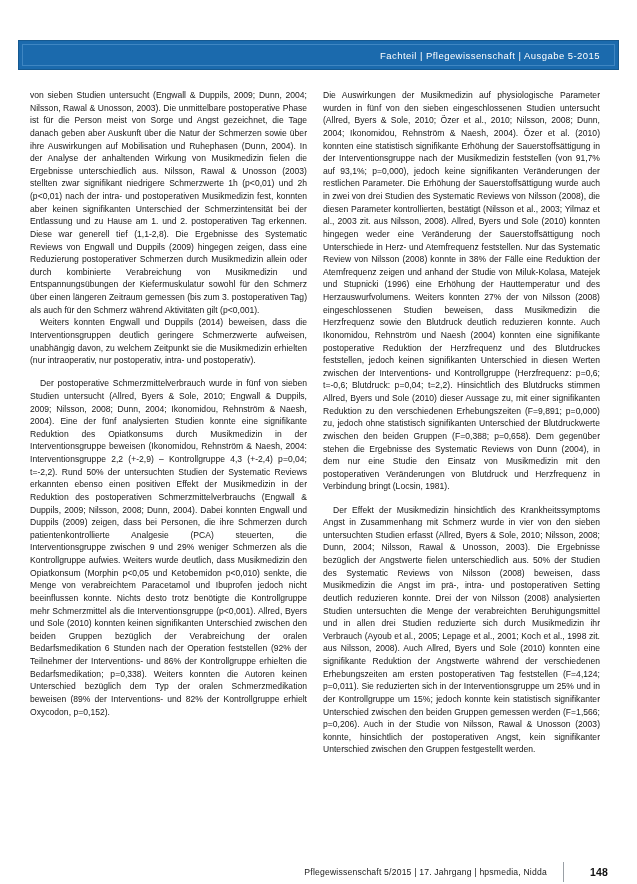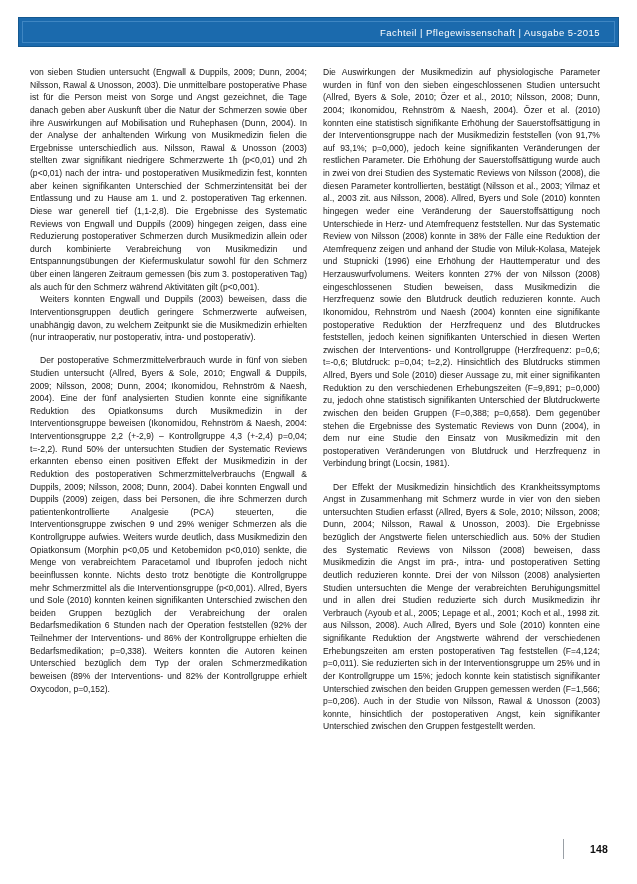--- a/index.html
+++ b/index.html
@@ -14,20 +14,21 @@
     position: relative;
     font-family: "Liberation Sans", sans-serif;
     color: #111111;
     overflow: hidden;
   }
 
   .page {
     position: absolute;
     inset: 0;
     background: #ffffff;
+    margin-top: 23px;
   }
 
   
   .header-bar {
     position: absolute;
     left: 18px;
     top: 17px;
     width: 601px;
     height: 30px;
     background: #1b6aad;
@@ -116,29 +117,30 @@
 <div class="page">
 
   <div class="header-bar">
     <span class="header-text">Fachteil | Pflegewissenschaft | Ausgabe 5-2015</span>
   </div>
 
   <div class="content">
 
     <div class="column">
       <p class="para no-indent">von sieben Studien untersucht (Engwall &amp; Duppils, 2009; Dunn, 2004; Nilsson, Rawal &amp; Unosson, 2003). Die unmittelbare postoperative Phase ist für die Person meist von Sorge und Angst gezeichnet, die Tage danach geben aber Auskunft über die Natur der Schmerzen sowie über ihre Auswirkungen auf Mobilisation und Ruhephasen (Dunn, 2004). In der Analyse der anhaltenden Wirkung von Musikmedizin fielen die Ergebnisse unterschiedlich aus. Nilsson, Rawal &amp; Unosson (2003) stellten zwar signifikant niedrigere Schmerzwerte 1h (p&lt;0,01) und 2h (p&lt;0,01) nach der intra- und postoperativen Musikmedizin fest, konnten aber keinen signifikanten Unterschied der Schmerzintensität bei der Entlassung und zu Hause am 1. und 2. postoperativen Tag erkennen. Diese war generell tief (1,1-2,8). Die Ergebnisse des Systematic Reviews von Engwall und Duppils (2009) hingegen zeigen, dass eine Reduzierung postoperativer Schmerzen durch Musikmedizin allein oder durch kombinierte Verabreichung von Musikmedizin und Entspannungsübungen der Kiefermuskulatur sowohl für den Schmerz über einen längeren Zeitraum gemessen (bis zum 3. postoperativen Tag) als auch für den Schmerz während Aktivitäten gilt (p&lt;0,001).</p>
-      <p class="para">Weiters konnten Engwall und Duppils (2003) beweisen, dass die Interventionsgruppen deutlich geringere Schmerzwerte aufweisen, unabhängig davon, zu welchem Zeitpunkt sie die Musikmedizin erhielten (nur intraoperativ, nur postoperativ, intra- und postoperativ).</p>
+      <p class="para">Weiters konnten Engwall und Duppils (2014) beweisen, dass die Interventionsgruppen deutlich geringere Schmerzwerte aufweisen, unabhängig davon, zu welchem Zeitpunkt sie die Musikmedizin erhielten (nur intraoperativ, nur postoperativ, intra- und postoperativ).</p>
       <p class="para gap-before">Der postoperative Schmerzmittelverbrauch wurde in fünf von sieben Studien untersucht (Allred, Byers &amp; Sole, 2010; Engwall &amp; Duppils, 2009; Nilsson, 2008; Dunn, 2004; Ikonomidou, Rehnström &amp; Naesh, 2004). Eine der fünf analysierten Studien konnte eine signifikante Reduktion des Opiatkonsums durch Musikmedizin in der Interventionsgruppe beweisen (Ikonomidou, Rehnström &amp; Naesh, 2004: Interventionsgruppe 2,2 (+-2,9) – Kontrollgruppe 4,3 (+-2,4) p=0,04; t=-2,2). Rund 50% der untersuchten Studien der Systematic Reviews erkannten ebenso einen positiven Effekt der Musikmedizin in der Reduktion des postoperativen Schmerzmittelverbrauchs (Engwall &amp; Duppils, 2009; Nilsson, 2008; Dunn, 2004). Dabei konnten Engwall und Duppils (2009) zeigen, dass bei Personen, die ihre Schmerzen durch patientenkontrollierte Analgesie (PCA) steuerten, die Interventionsgruppe zwischen 9 und 29% weniger Schmerzen als die Kontrollgruppe aufwies. Weiters wurde deutlich, dass Musikmedizin den Opiatkonsum (Morphin p&lt;0,05 und Ketobemidon p&lt;0,010) senkte, die Menge von verabreichtem Paracetamol und Ibuprofen jedoch nicht beeinflussen konnte. Nichts desto trotz benötigte die Kontrollgruppe mehr Schmerzmittel als die Interventionsgruppe (p&lt;0,001). Allred, Byers und Sole (2010) konnten keinen signifikanten Unterschied zwischen den beiden Gruppen bezüglich der Verabreichung der oralen Bedarfsmedikation 6 Stunden nach der Operation feststellen (92% der Teilnehmer der Interventions- und 86% der Kontrollgruppe erhielten die Bedarfsmedikation; p=0,338). Weiters konnten die Autoren keinen Unterschied bezüglich dem Typ der oralen Schmerzmedikation beweisen (89% der Interventions- und 82% der Kontrollgruppe erhielt Oxycodon, p=0,152).</p>
     </div>
 
     <div class="column">
       <p class="para">Die Auswirkungen der Musikmedizin auf physiologische Parameter wurden in fünf von den sieben eingeschlossenen Studien untersucht (Allred, Byers &amp; Sole, 2010; Özer et al., 2010; Nilsson, 2008; Dunn, 2004; Ikonomidou, Rehnström &amp; Naesh, 2004). Özer et al. (2010) konnten eine statistisch signifikante Erhöhung der Sauerstoffsättigung in der Interventionsgruppe nach der Musikmedizin feststellen (von 91,7% auf 93,1%; p=0,000), jedoch keine signifikanten Veränderungen der restlichen Parameter. Die Erhöhung der Sauerstoffsättigung wurde auch in zwei von drei Studien des Systematic Reviews von Nilsson (2008), die diesen Parameter kontrollierten, bestätigt (Nilsson et al., 2003; Yilmaz et al., 2003 zit. aus Nilsson, 2008). Allred, Byers und Sole (2010) konnten hingegen weder eine Veränderung der Sauerstoffsättigung noch Unterschiede in Herz- und Atemfrequenz feststellen. Nur das Systematic Review von Nilsson (2008) konnte in 38% der Fälle eine Reduktion der Atemfrequenz zeigen und anhand der Studie von Miluk-Kolasa, Matejek und Stupnicki (1996) eine Erhöhung der Hauttemperatur und des Herzauswurfvolumens. Weiters konnten 27% der von Nilsson (2008) eingeschlossenen Studien beweisen, dass Musikmedizin die Herzfrequenz sowie den Blutdruck deutlich reduzieren konnte. Auch Ikonomidou, Rehnström und Naesh (2004) konnten eine signifikante postoperative Reduktion der Herzfrequenz und des Blutdruckes feststellen, jedoch keinen signifikanten Unterschied in diesen Werten zwischen der Interventions- und Kontrollgruppe (Herzfrequenz: p=0,6; t=-0,6; Blutdruck: p=0,04; t=2,2). Hinsichtlich des Blutdrucks stimmen Allred, Byers und Sole (2010) dieser Aussage zu, mit einer signifikanten Reduktion zu den verschiedenen Erhebungszeiten (F=9,891; p=0,000) zu, jedoch ohne statistisch signifikanten Unterschied der Blutdruckwerte zwischen den beiden Gruppen (F=0,388; p=0,658). Dem gegenüber stehen die Ergebnisse des Systematic Reviews von Dunn (2004), in dem nur eine Studie den Einsatz von Musikmedizin mit den postoperativen Veränderungen von Blutdruck und Herzfrequenz in Verbindung bringt (Locsin, 1981).</p>
       <p class="para gap-before">Der Effekt der Musikmedizin hinsichtlich des Krankheitssymptoms Angst in Zusammenhang mit Schmerz wurde in vier von den sieben untersuchten Studien erfasst (Allred, Byers &amp; Sole, 2010; Nilsson, 2008; Dunn, 2004; Nilsson, Rawal &amp; Unosson, 2003). Die Ergebnisse bezüglich der Angstwerte fielen unterschiedlich aus. 50% der Studien des Systematic Reviews von Nilsson (2008) beweisen, dass Musikmedizin die Angst im prä-, intra- und postoperativen Setting deutlich reduzieren konnte. Drei der von Nilsson (2008) analysierten Studien untersuchten die Menge der verabreichten Beruhigungsmittel und in allen drei Studien reduzierte sich durch Musikmedizin ihr Verbrauch (Ayoub et al., 2005; Lepage et al., 2001; Koch et al., 1998 zit. aus Nilsson, 2008). Auch Allred, Byers und Sole (2010) konnten eine signifikante Reduktion der Angstwerte während der verschiedenen Erhebungszeiten am ersten postoperativen Tag feststellen (F=4,124; p=0,011). Sie reduzierten sich in der Interventionsgruppe um 25% und in der Kontrollgruppe um 15%; jedoch konnte kein statistisch signifikanter Unterschied zwischen den beiden Gruppen gemessen werden (F=1,566; p=0,206). Auch in der Studie von Nilsson, Rawal &amp; Unosson (2003) konnte, hinsichtlich der postoperativen Angst, kein signifikanter Unterschied zwischen den Gruppen festgestellt werden.</p>
     </div>
 
   </div>
 
   <div class="footer">
+    <span class="footer-text">Pflegewissenschaft 5/2015 | 17. Jahrgang | hpsmedia, Nidda</span>
     <span class="footer-divider"></span>
     <span class="footer-page">148</span>
   </div>
 
 </div>
 
 </body></html>

